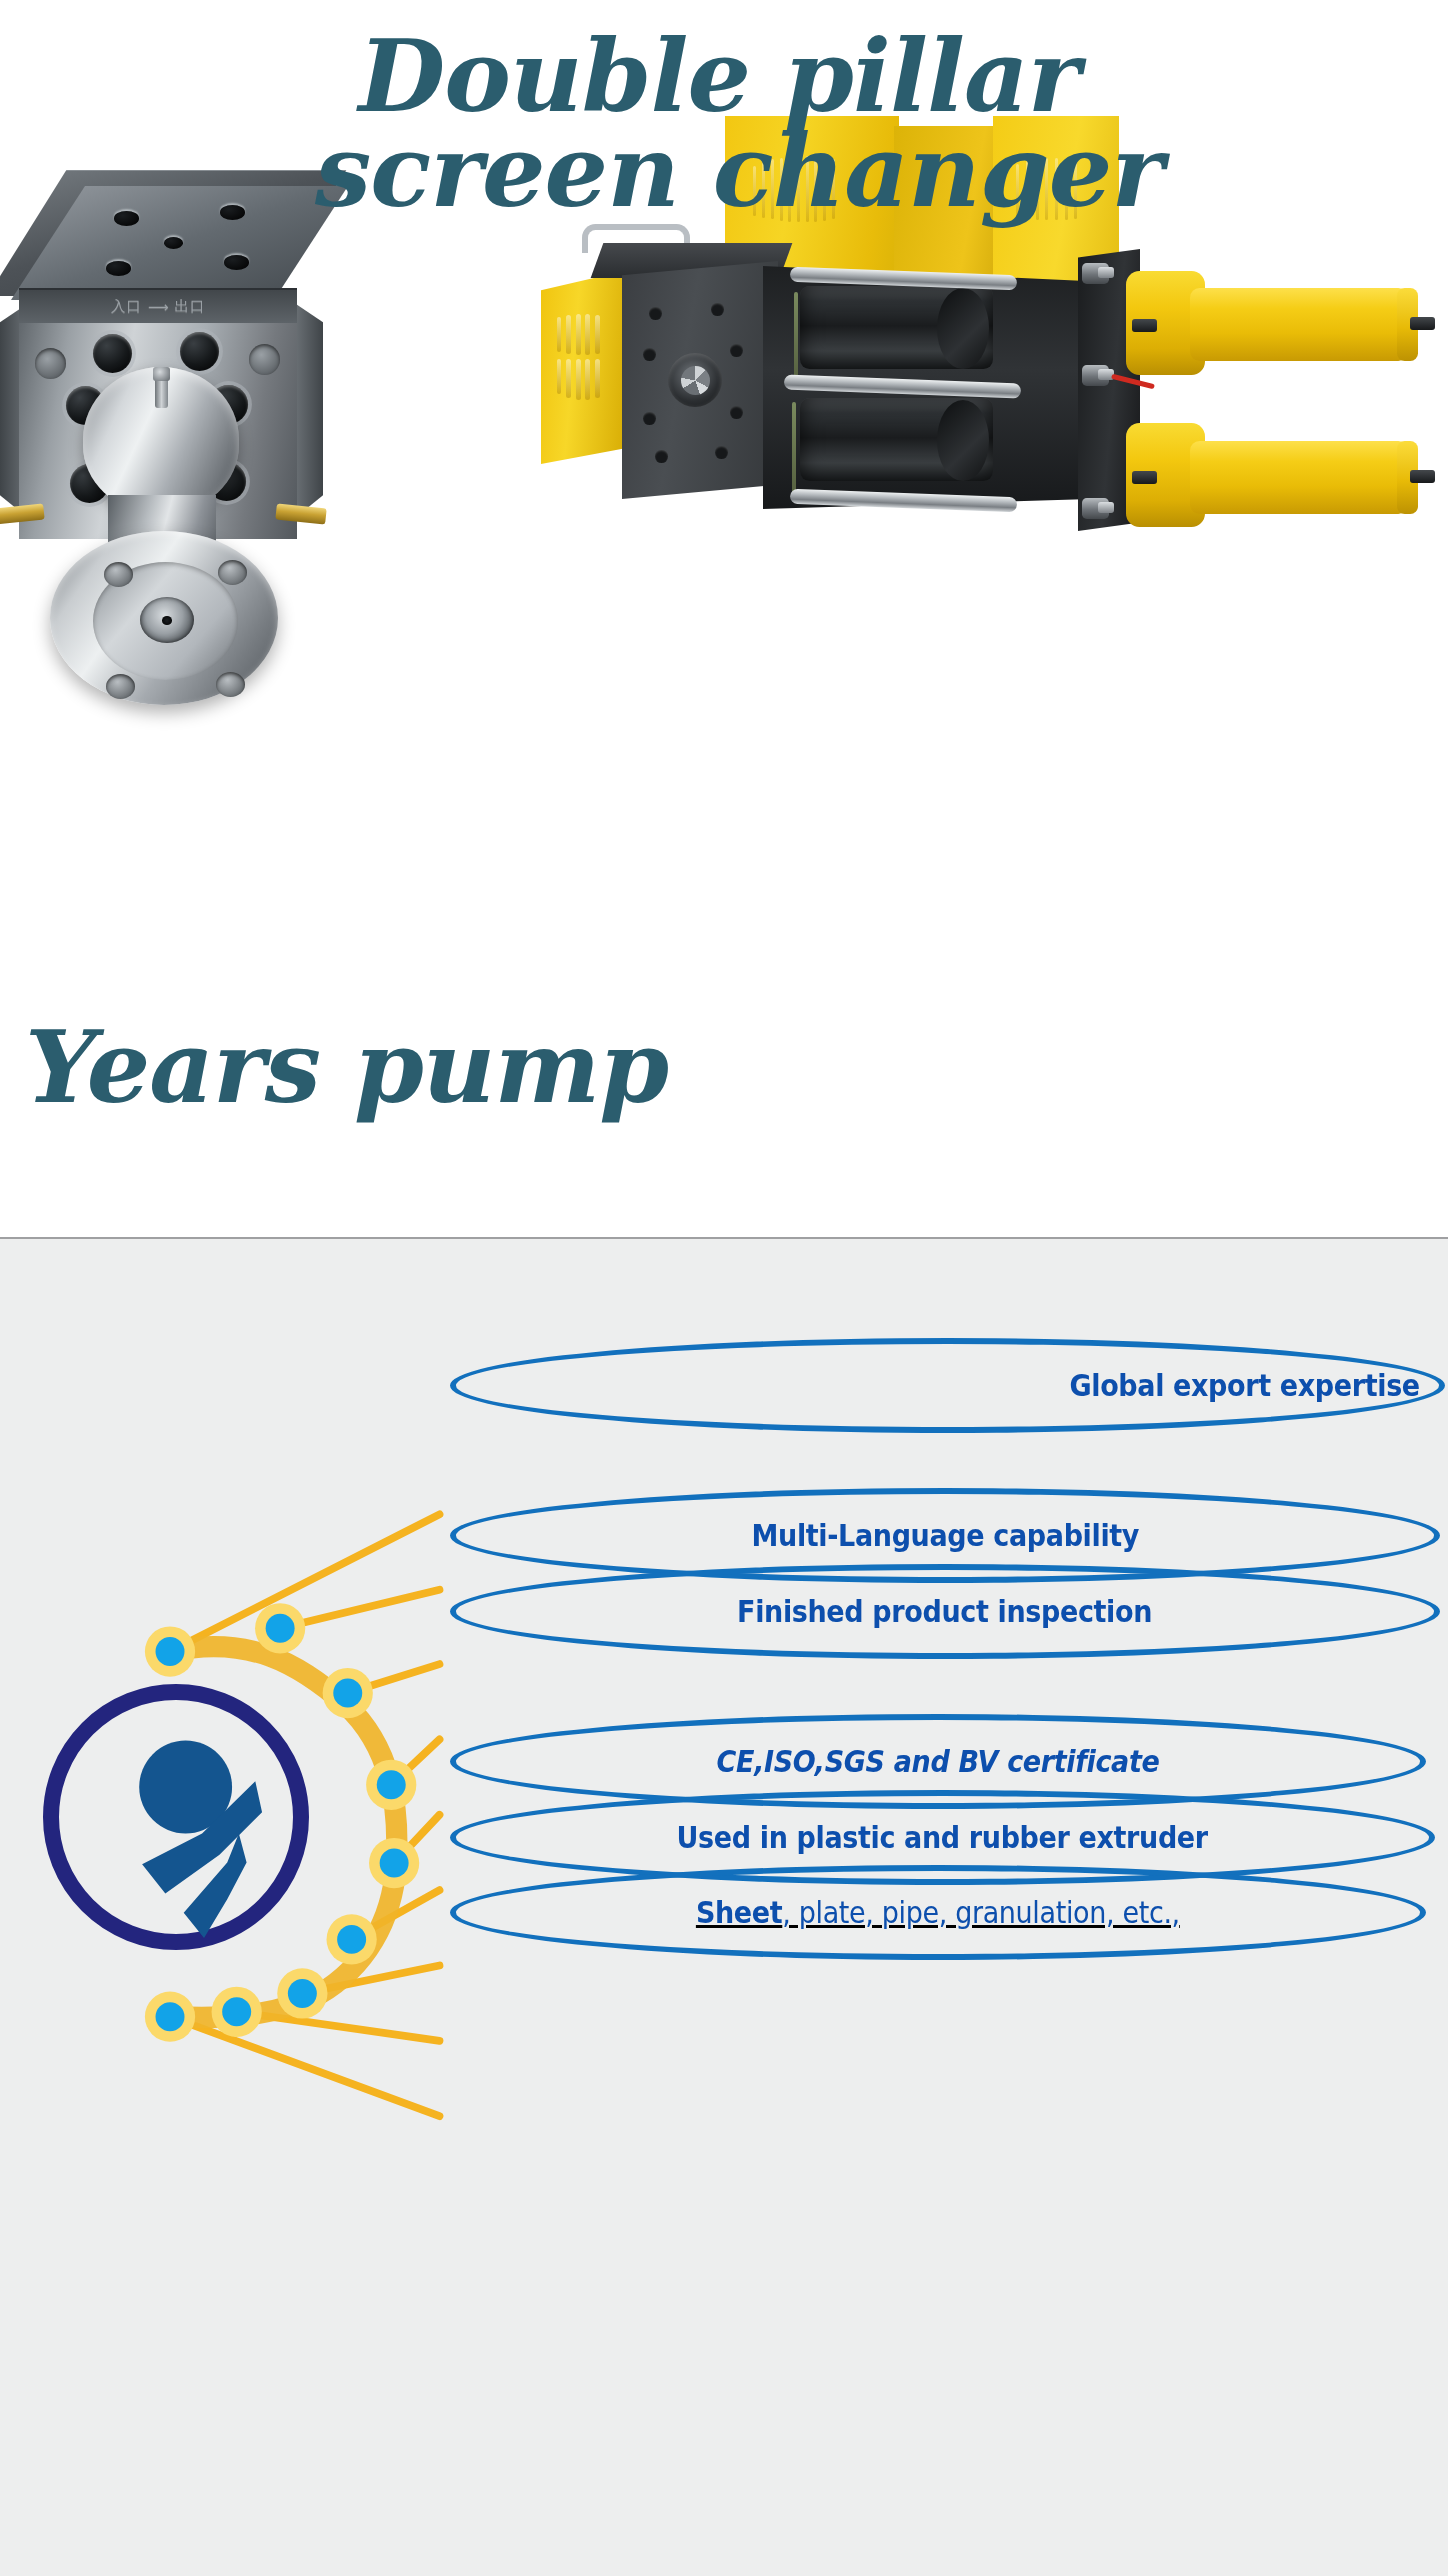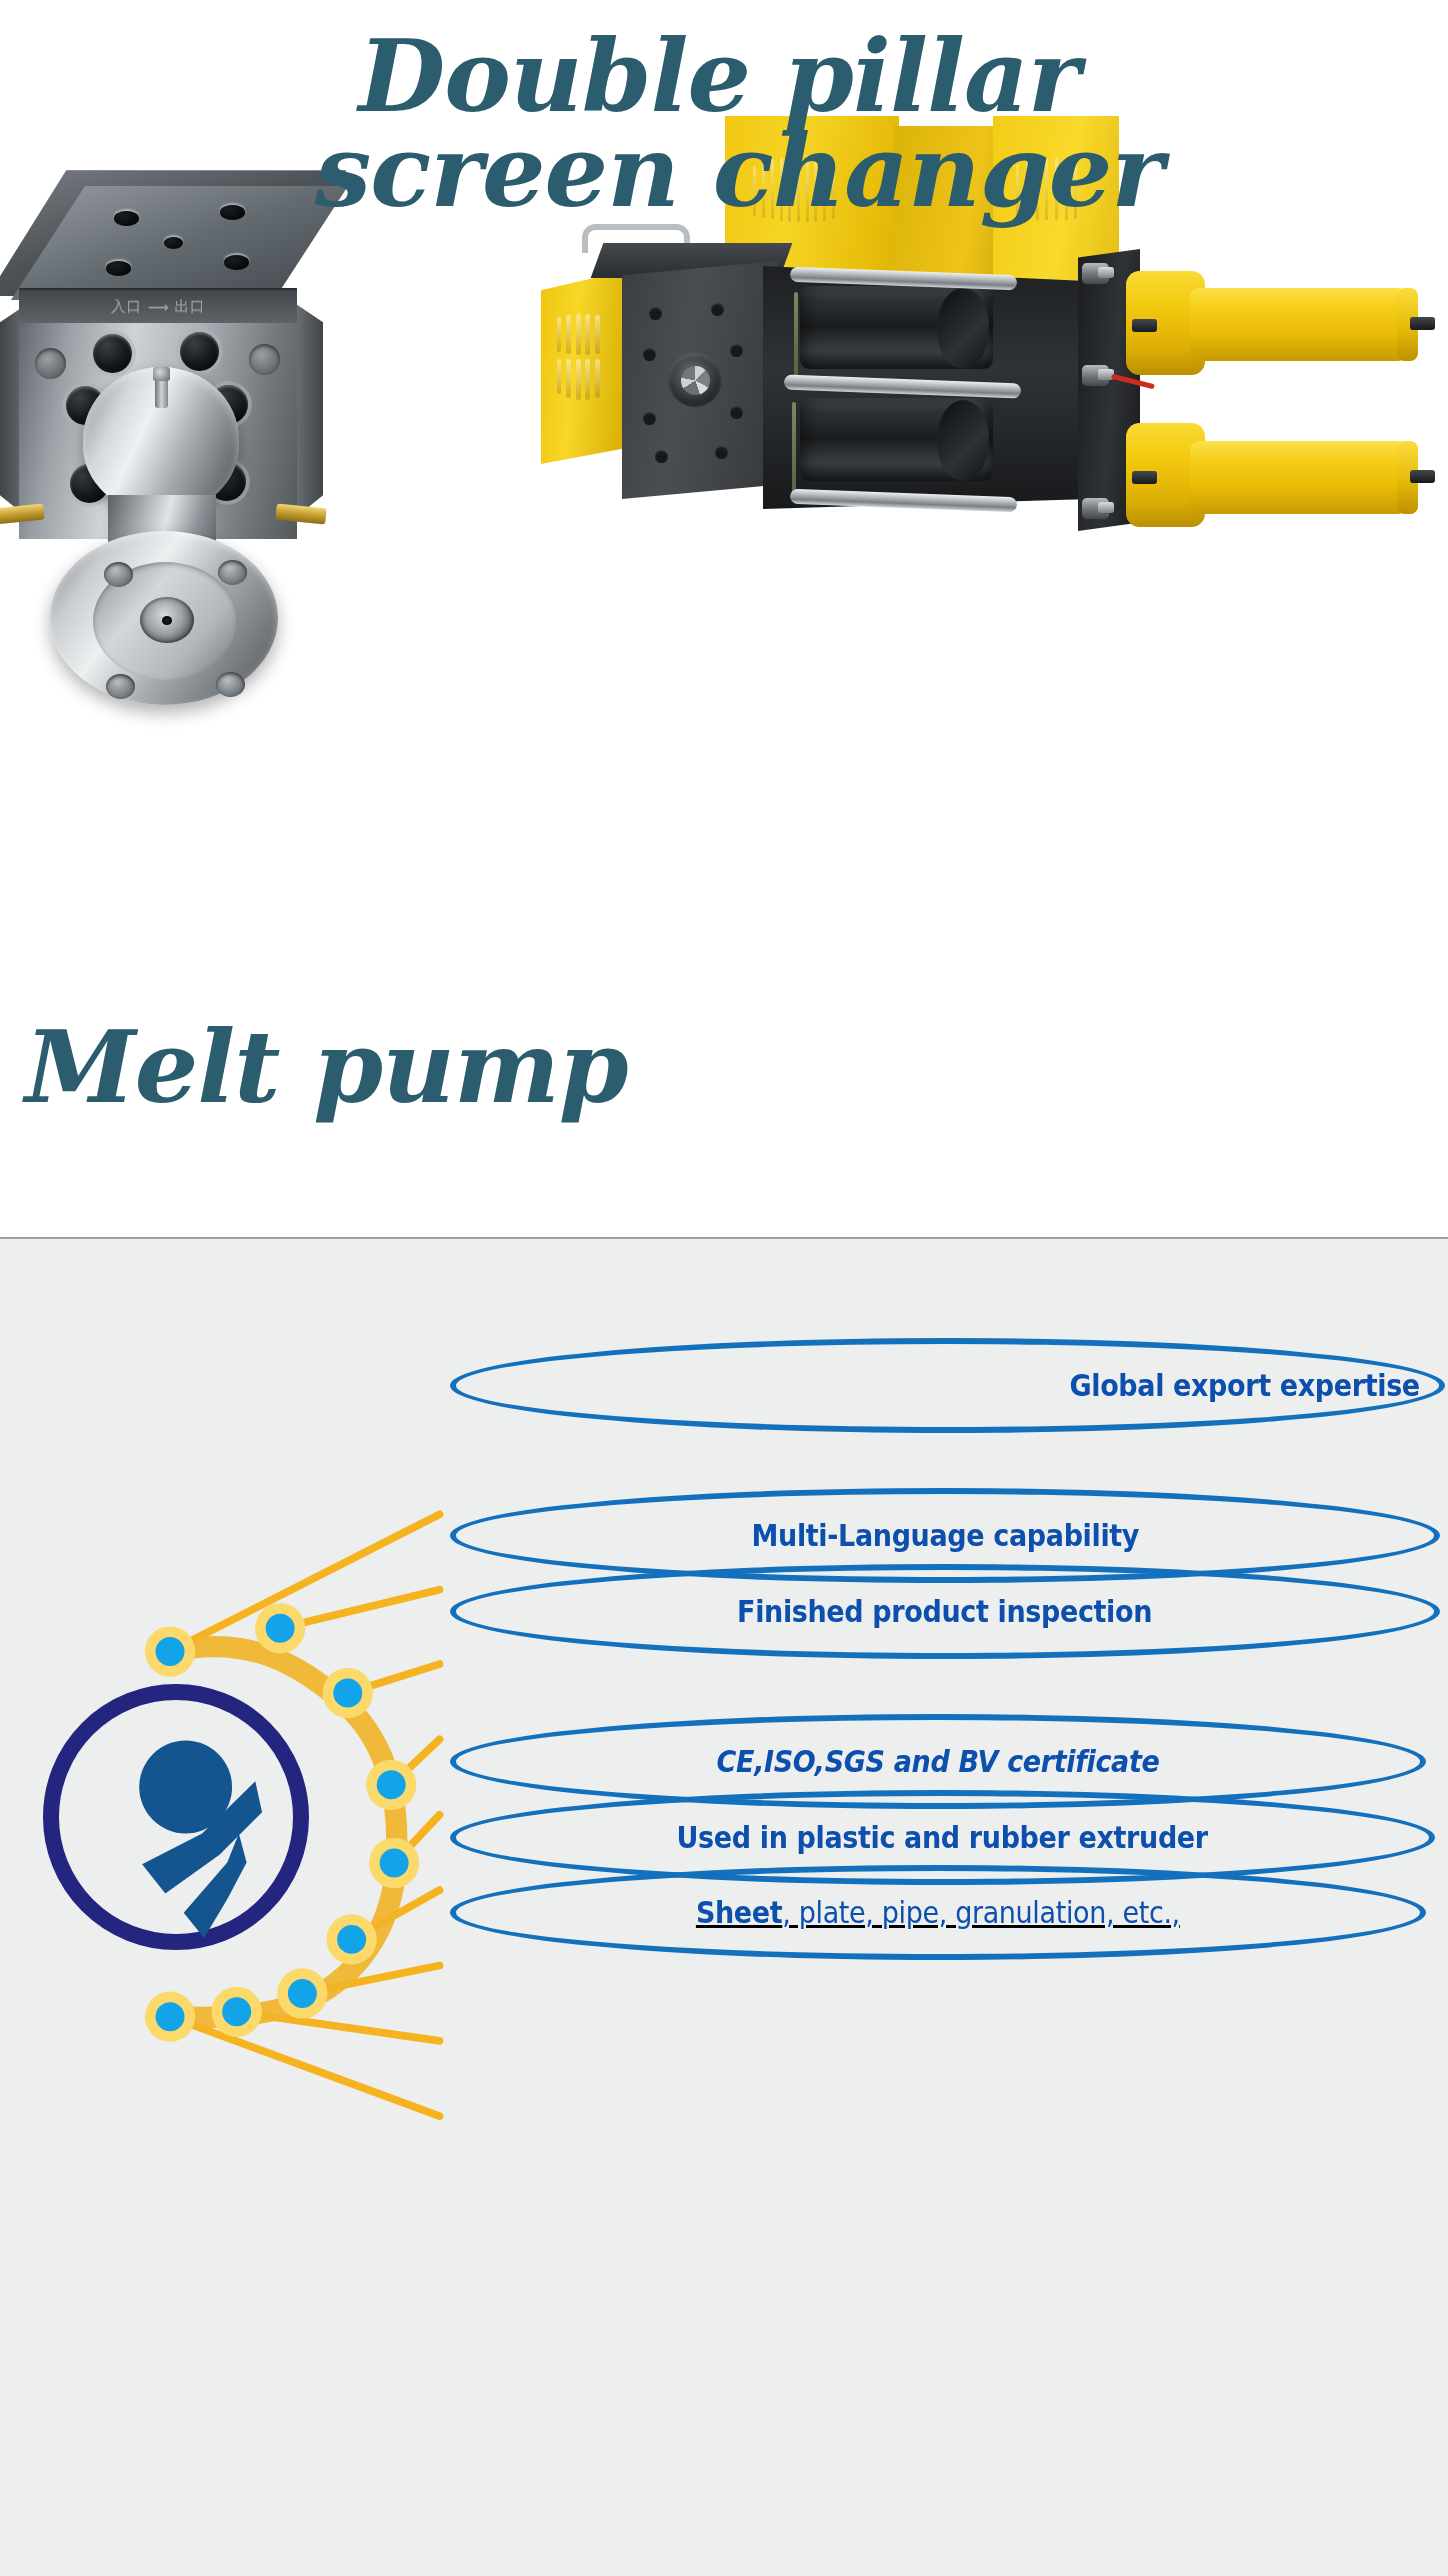--- a/index.html
+++ b/index.html
@@ -457,21 +457,21 @@
     <div class="sc-cyl-cap" style="left:856px;top:325px;"></div>
     <div class="sc-cyl-stud" style="left:591px;top:355px;"></div>
     <div class="sc-cyl-stud" style="left:869px;top:354px;"></div>
   </div>
 
   <div id="headline">
     <span class="l1">Double pillar</span>
     <span class="l2">screen changer</span>
   </div>
 
-  <div id="melt-label">Melt pump</div>
+  <div id="melt-label">Years pump</div>
 </div>
 
 <div id="divider"></div>
 
 <div id="features">
 
   <svg id="feat-svg" viewBox="0 0 1500 1384">
     <g fill="none" stroke="#f5b320" stroke-width="9" stroke-linecap="round">
 
       <path d="M176,1? 0"></path>

